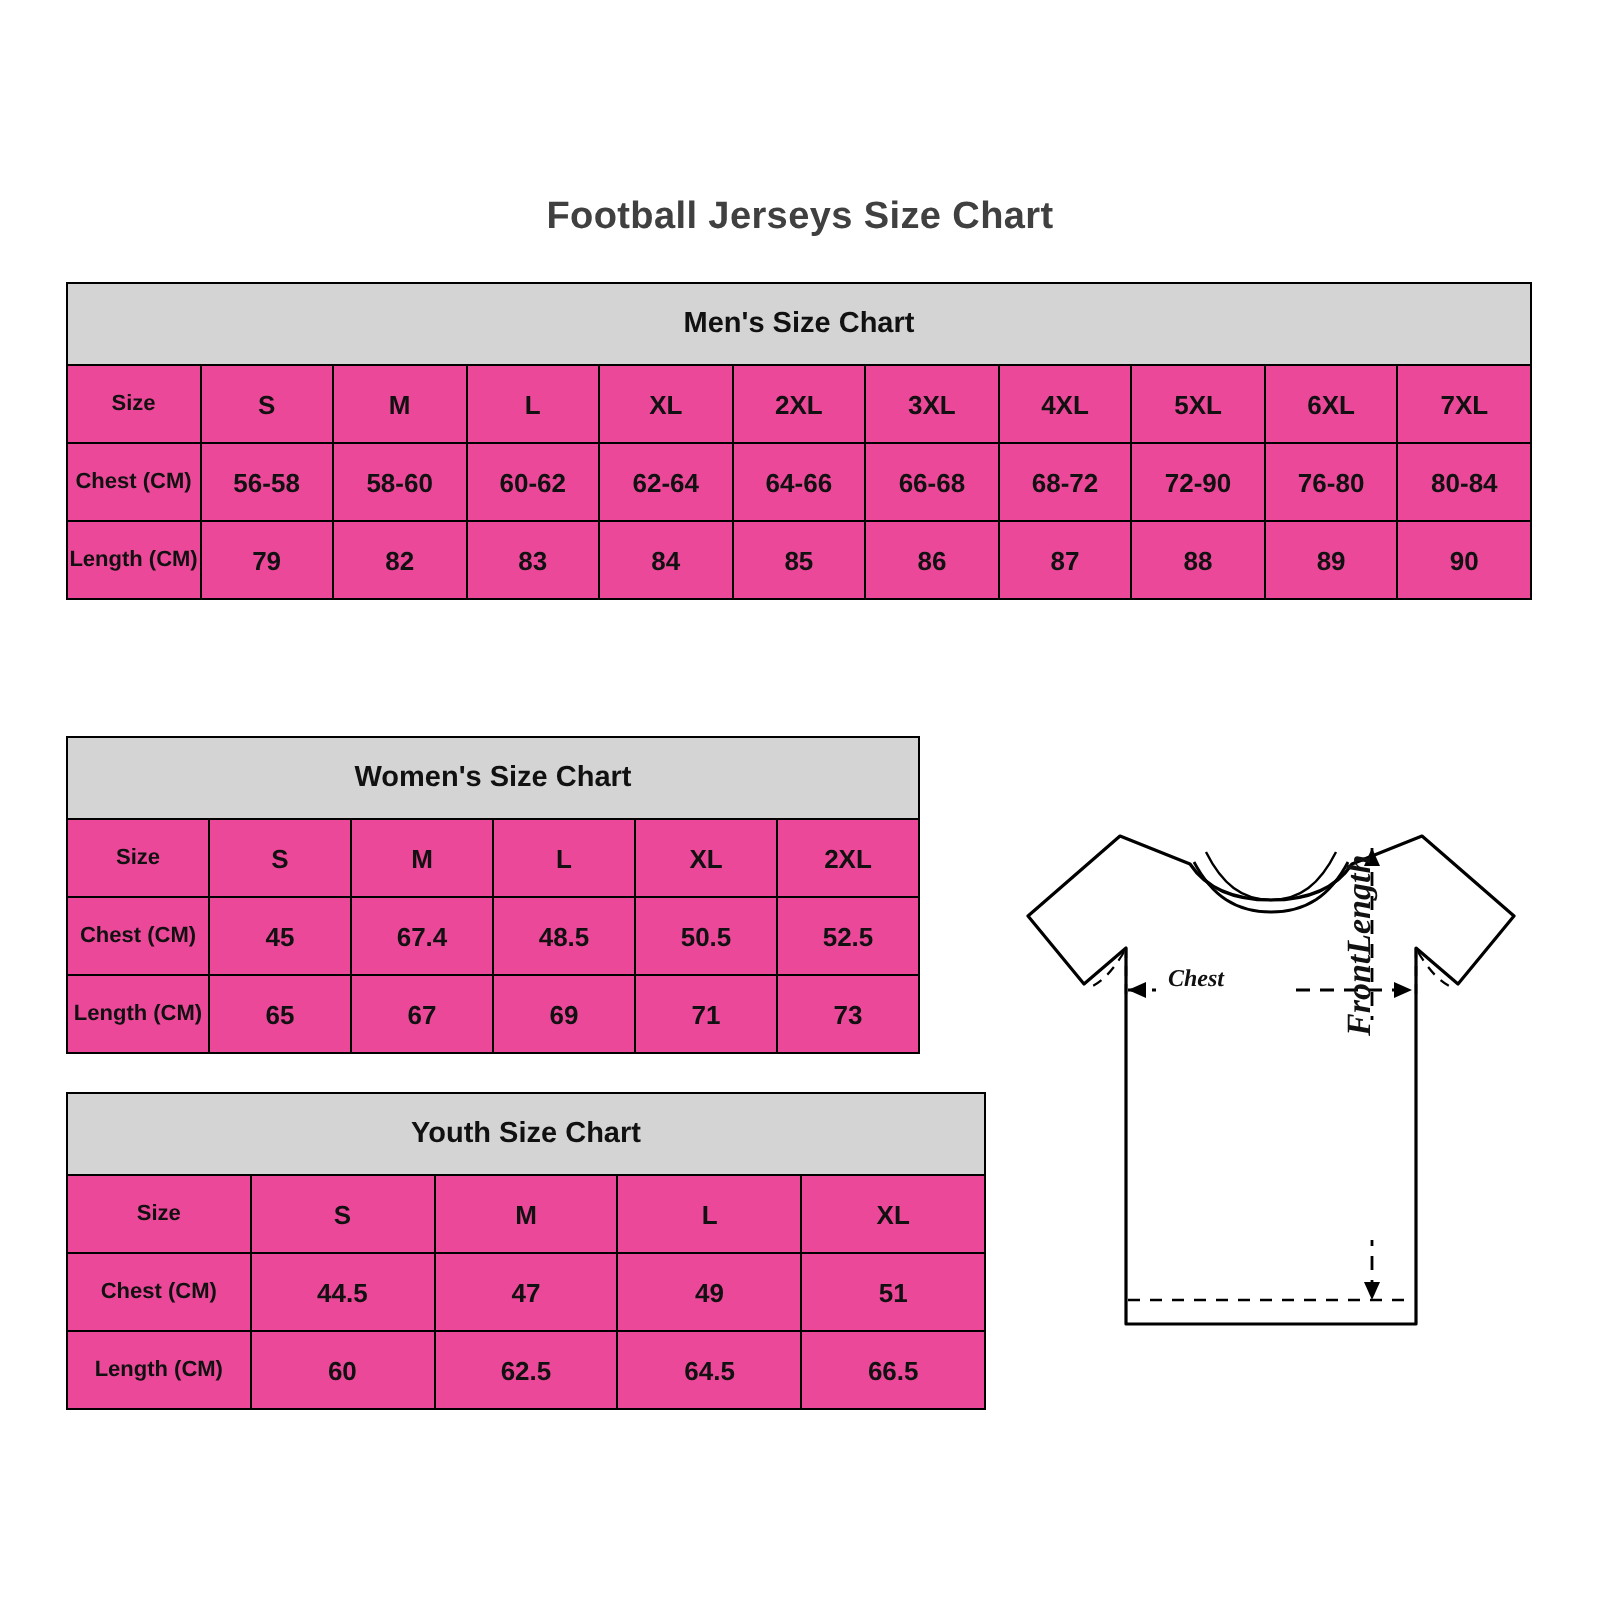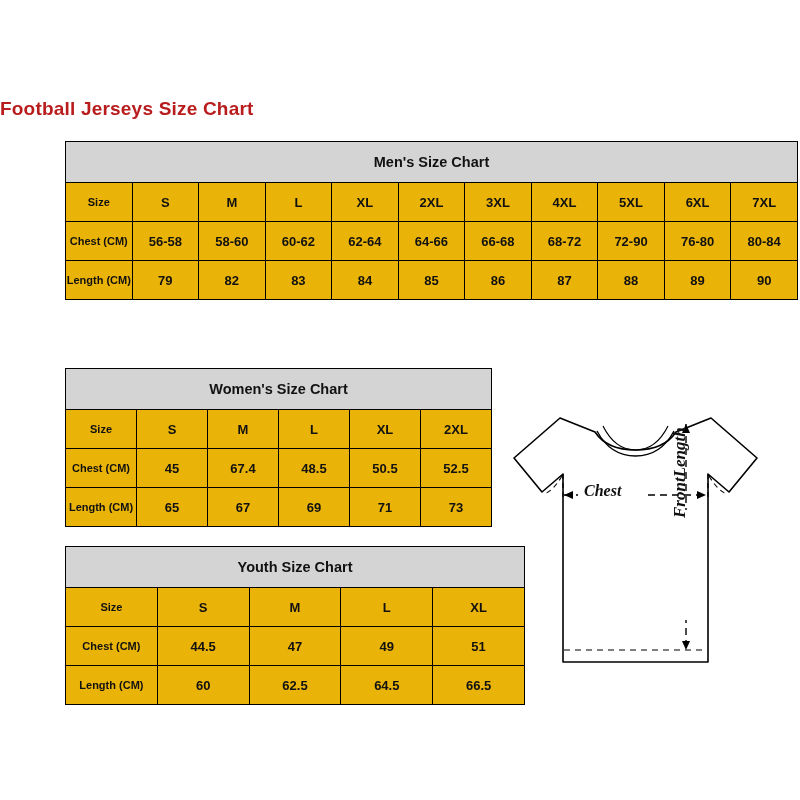--- a/index.html
+++ b/index.html
@@ -20,31 +20,31 @@
     position: relative;
     width: 800px;
     height: 800px;
   }
 
   .title {
     position: absolute;
     top: 98px;
     left: 0;
     width: 800px;
+    text-align: center;
     font-size: 19px;
     font-weight: bold;
-    color: #b91c1c;
+    color: #404040;
     letter-spacing: 0.2px;
   }
 
   table.sizetable {
     border-collapse: collapse;
     table-layout: fixed;
-    background: #eab308;
-    margin-left: 32px;
+    background: #ec4899;
   }
   table.sizetable td, table.sizetable th {
     border: 1px solid #000000;
     text-align: center;
     vertical-align: middle;
     font-size: 13px;
     font-weight: bold;
     color: #111111;
     padding: 0;
   }
@@ -99,21 +99,21 @@
   #shirt-wrap svg {
     display: block;
   }
   .lbl-chest {
     position: absolute;
     left: 84px;
     top: 82px;
     font-family: "Liberation Serif", serif;
     font-style: italic;
     font-weight: bold;
-    font-size: 16px;
+    font-size: 12px;
     color: #111111;
     text-align: center;
   }
   .lbl-frontlength {
     position: absolute;
     left: 170px;
     top: 118px;
     font-family: "Liberation Serif", serif;
     font-style: italic;
     font-weight: bold;

